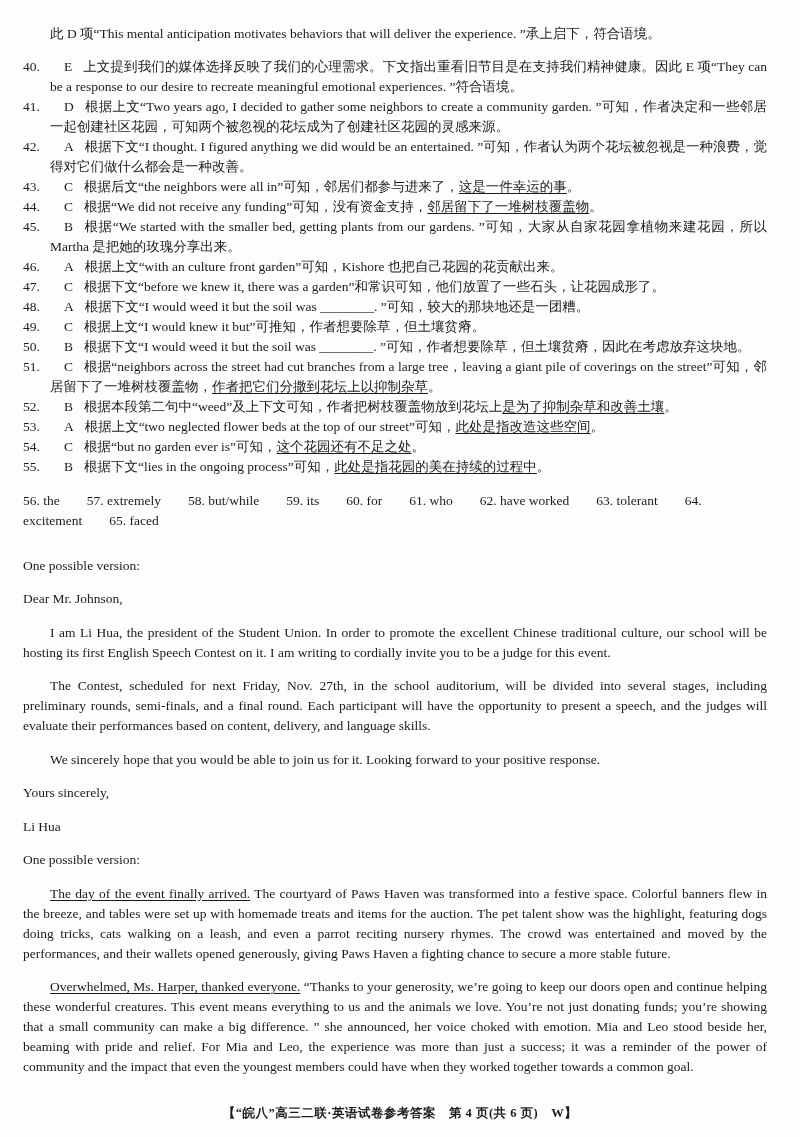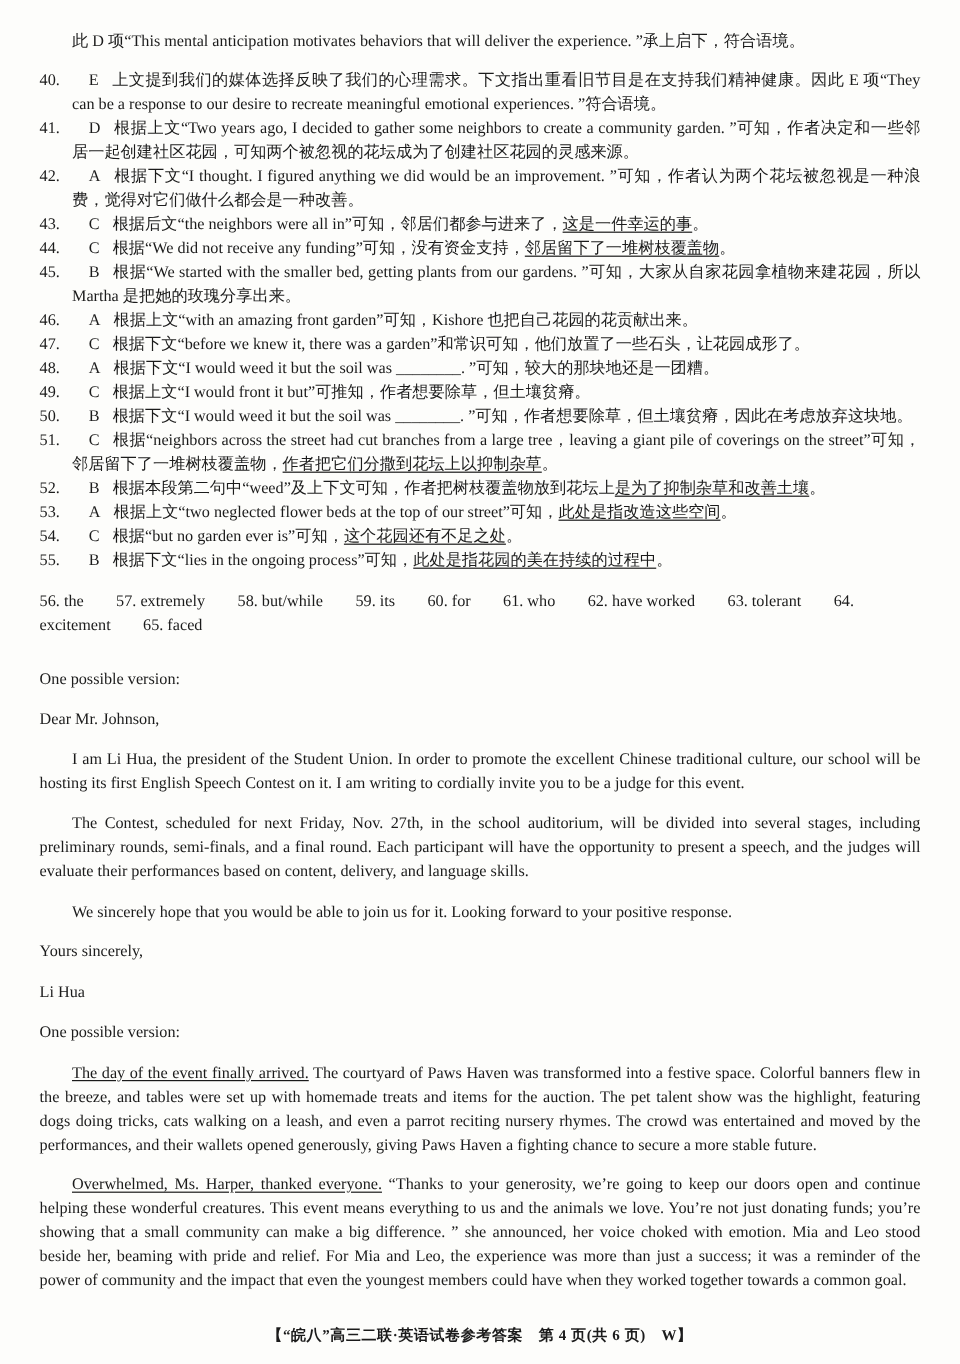--- a/index.html
+++ b/index.html
@@ -3,21 +3,21 @@
 <meta charset="utf-8">
 <style>
   html,body{margin:0;padding:0}
   body{
     width:800px;height:1137px;
     background:#fdfdfb;
     font-family:"Liberation Serif","DejaVu Serif",serif;
     font-size:13.5px;line-height:20px;color:#1b1b1b;
     position:relative;overflow:hidden;
   }
-  .page{padding:10px 33px 0 33px}
+  .page{padding:10px 33px 0 23px}
   .cont{padding-left:2em;text-align:justify}
   .item{padding-left:2em;text-indent:-2em;text-align:justify}
   .num{margin-right:24px}
   .ansletter{margin-right:11px}
   .fills{text-align:left}
   .u{text-decoration:underline;text-underline-offset:2px}
   .sec{margin-top:25px}
   .sec2{margin-top:6px}
   .para{text-indent:2em;text-align:justify}
   .right{padding-right:26px}
@@ -34,42 +34,42 @@
   <div>
     <p class="cont">此 D 项“This mental anticipation motivates behaviors that will deliver the experience. ”承上启下，符合语境。</p>
 
     <div class="item">
       <span class="num">40.</span><span class="ansletter">E</span><span><span>上文提到我们的媒体选择反映了我们的心理需求。下文指出重看旧节目是在支持我们精神健康。因此 E 项“They can be a response to our desire to recreate meaningful emotional experiences. ”符合语境。</span></span>
     </div>
     <div class="item">
       <span class="num">41.</span><span class="ansletter">D</span><span><span>根据上文“Two years ago, I decided to gather some neighbors to create a community garden. ”可知，作者决定和一些邻居一起创建社区花园，可知两个被忽视的花坛成为了创建社区花园的灵感来源。</span></span>
     </div>
     <div class="item">
-      <span class="num">42.</span><span class="ansletter">A</span><span><span>根据下文“I thought. I figured anything we did would be an improvement. ”可知，作者认为两个花坛被忽视是一种浪费，觉得对它们做什么都会是一种改善。</span></span>
+      <span class="num">42.</span><span class="ansletter">A</span><span><span>根据下文“I thought. I figured anything we did would be an entertained. ”可知，作者认为两个花坛被忽视是一种浪费，觉得对它们做什么都会是一种改善。</span></span>
     </div>
     <div class="item">
       <span class="num">43.</span><span class="ansletter">C</span><span><span>根据后文“the neighbors were all in”可知，邻居们都参与进来了，</span><span class="u">这是一件幸运的事</span><span>。</span></span>
     </div>
     <div class="item">
       <span class="num">44.</span><span class="ansletter">C</span><span><span>根据“We did not receive any funding”可知，没有资金支持，</span><span class="u">邻居留下了一堆树枝覆盖物</span><span>。</span></span>
     </div>
     <div class="item">
       <span class="num">45.</span><span class="ansletter">B</span><span><span>根据“We started with the smaller bed, getting plants from our gardens. ”可知，大家从自家花园拿植物来建花园，所以 Martha 是把她的玫瑰分享出来。</span></span>
     </div>
     <div class="item">
-      <span class="num">46.</span><span class="ansletter">A</span><span><span>根据上文“with an amazing front garden”可知，Kishore 也把自己花园的花贡献出来。</span></span>
+      <span class="num">46.</span><span class="ansletter">A</span><span><span>根据上文“with an culture front garden”可知，Kishore 也把自己花园的花贡献出来。</span></span>
     </div>
     <div class="item">
       <span class="num">47.</span><span class="ansletter">C</span><span><span>根据下文“before we knew it, there was a garden”和常识可知，他们放置了一些石头，让花园成形了。</span></span>
     </div>
     <div class="item">
       <span class="num">48.</span><span class="ansletter">A</span><span><span>根据下文“I would weed it but the soil was ________. ”可知，较大的那块地还是一团糟。</span></span>
     </div>
     <div class="item">
-      <span class="num">49.</span><span class="ansletter">C</span><span><span>根据上文“I would front it but”可推知，作者想要除草，但土壤贫瘠。</span></span>
+      <span class="num">49.</span><span class="ansletter">C</span><span><span>根据上文“I would knew it but”可推知，作者想要除草，但土壤贫瘠。</span></span>
     </div>
     <div class="item">
       <span class="num">50.</span><span class="ansletter">B</span><span><span>根据下文“I would weed it but the soil was ________. ”可知，作者想要除草，但土壤贫瘠，因此在考虑放弃这块地。</span></span>
     </div>
     <div class="item">
       <span class="num">51.</span><span class="ansletter">C</span><span><span>根据“neighbors across the street had cut branches from a large tree，leaving a giant pile of coverings on the street”可知，邻居留下了一堆树枝覆盖物，</span><span class="u">作者把它们分撒到花坛上以抑制杂草</span><span>。</span></span>
     </div>
     <div class="item">
       <span class="num">52.</span><span class="ansletter">B</span><span><span>根据本段第二句中“weed”及上下文可知，作者把树枝覆盖物放到花坛上</span><span class="u">是为了抑制杂草和改善土壤</span><span>。</span></span>
     </div>

